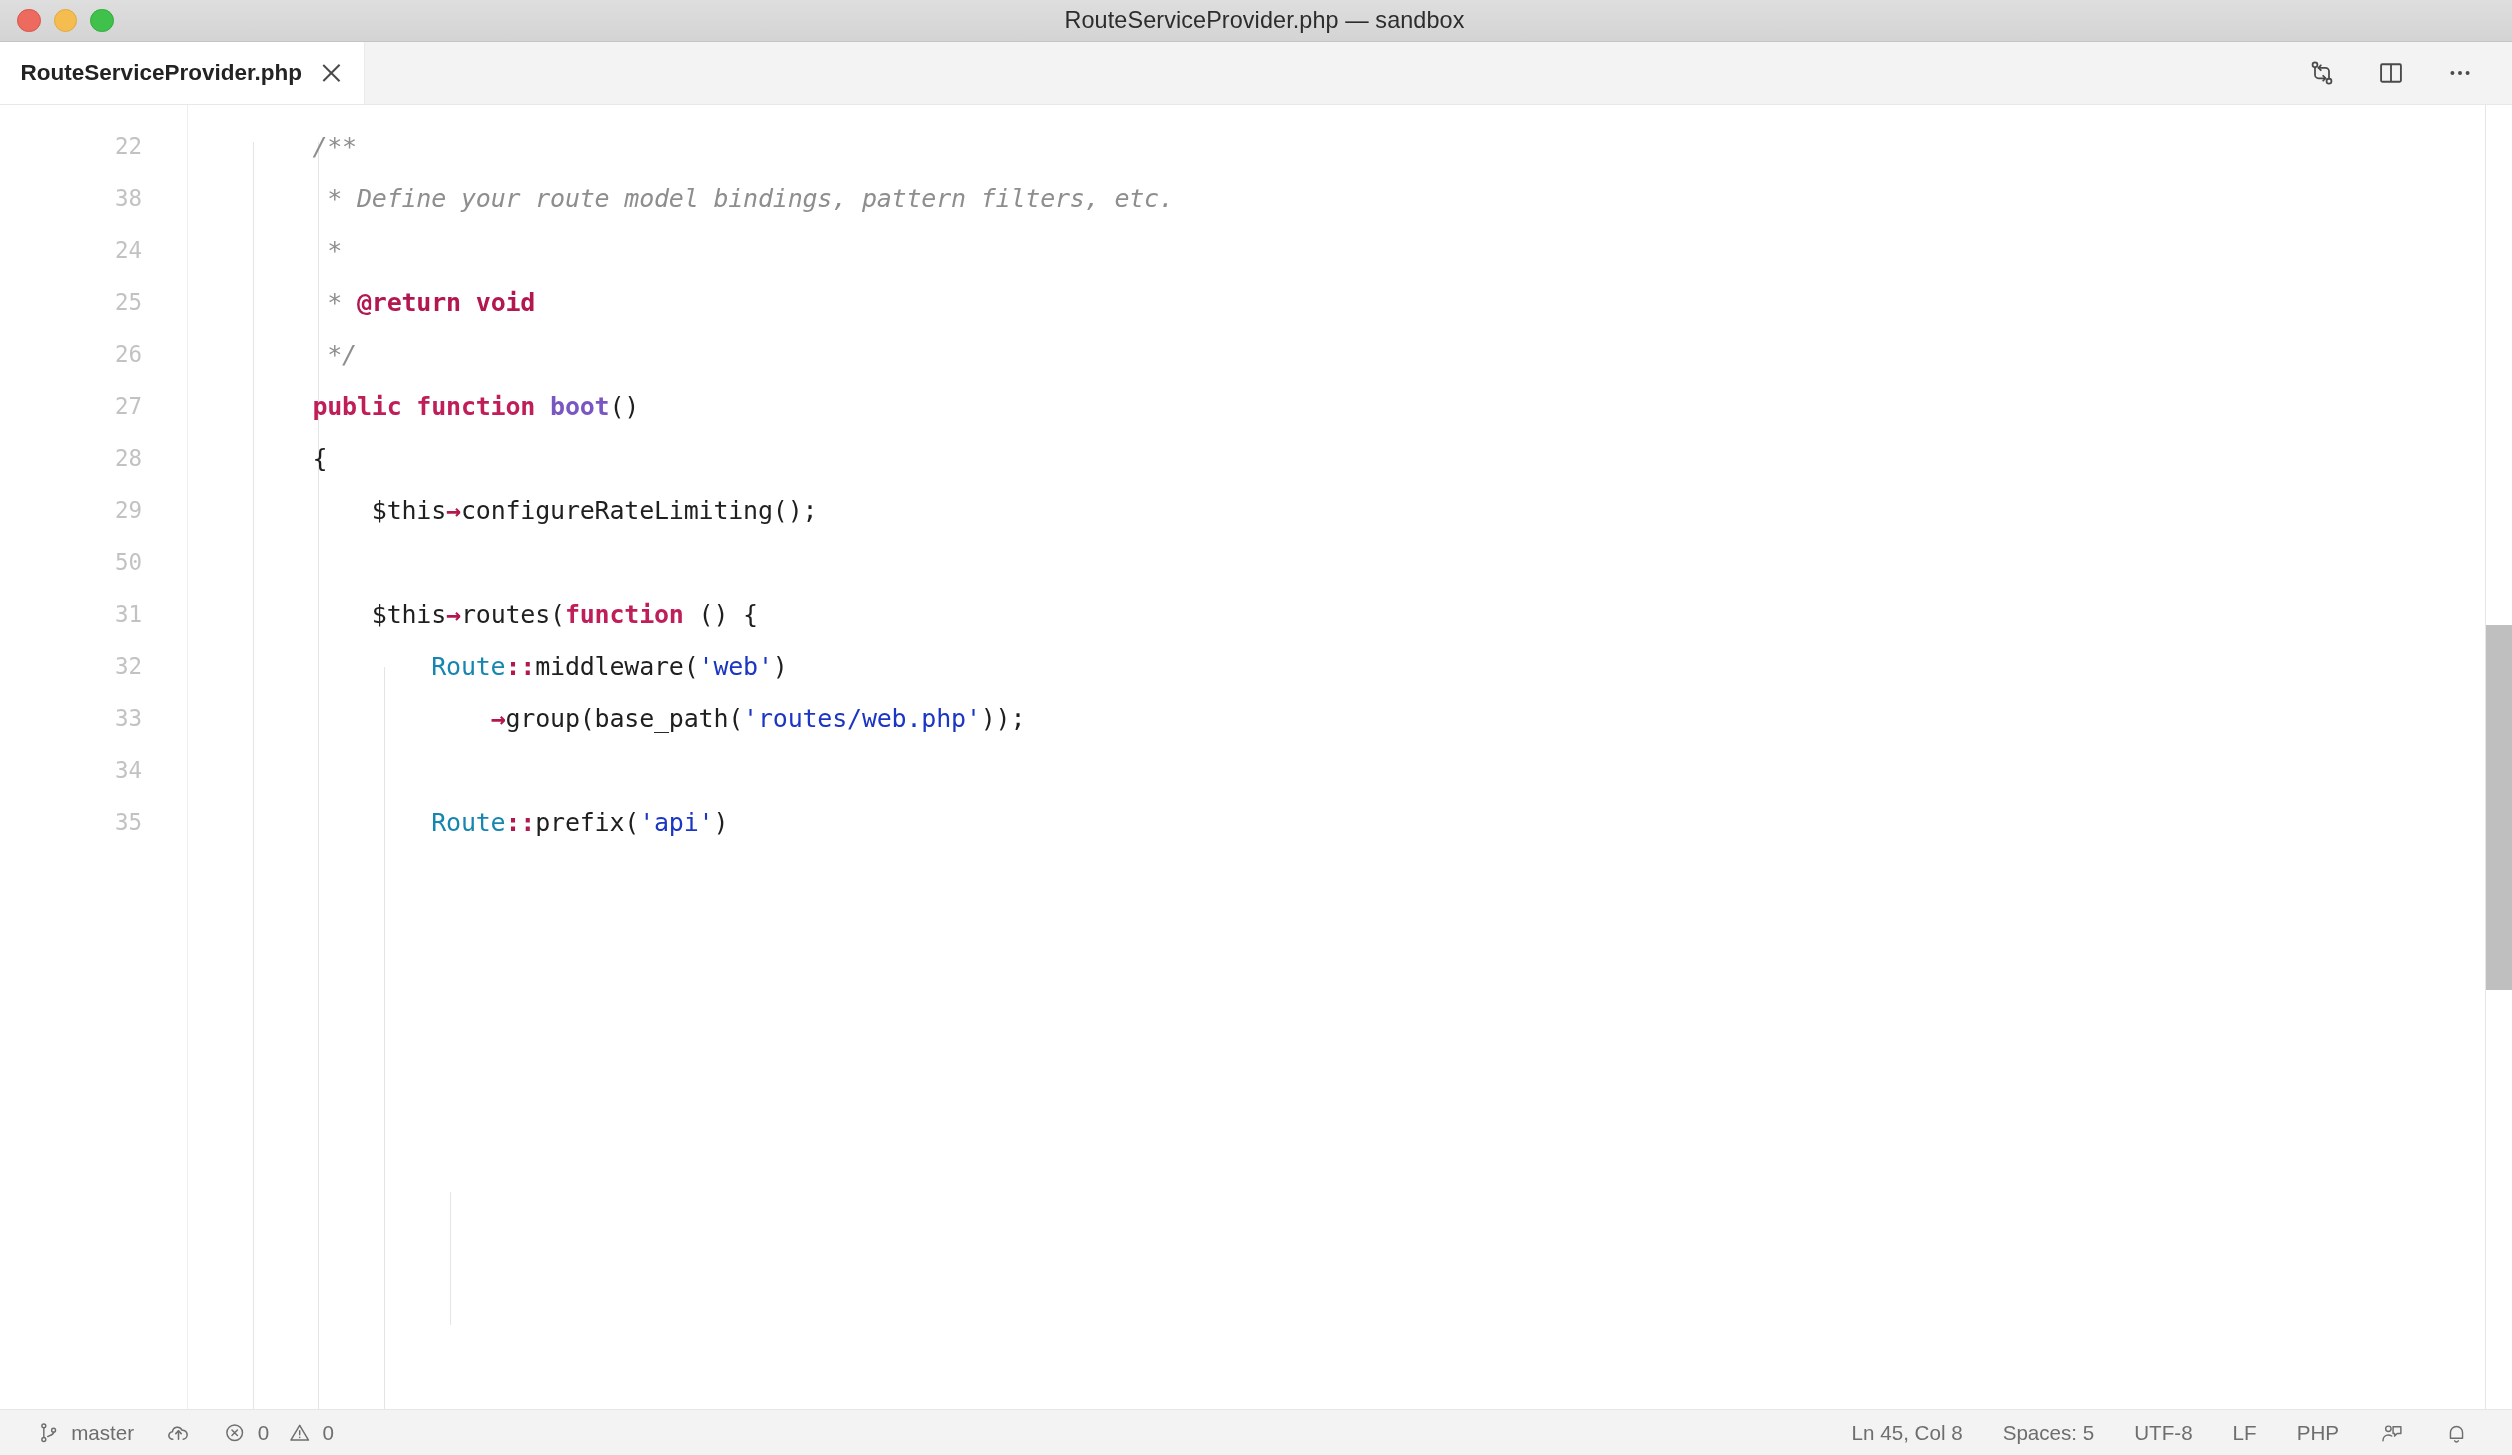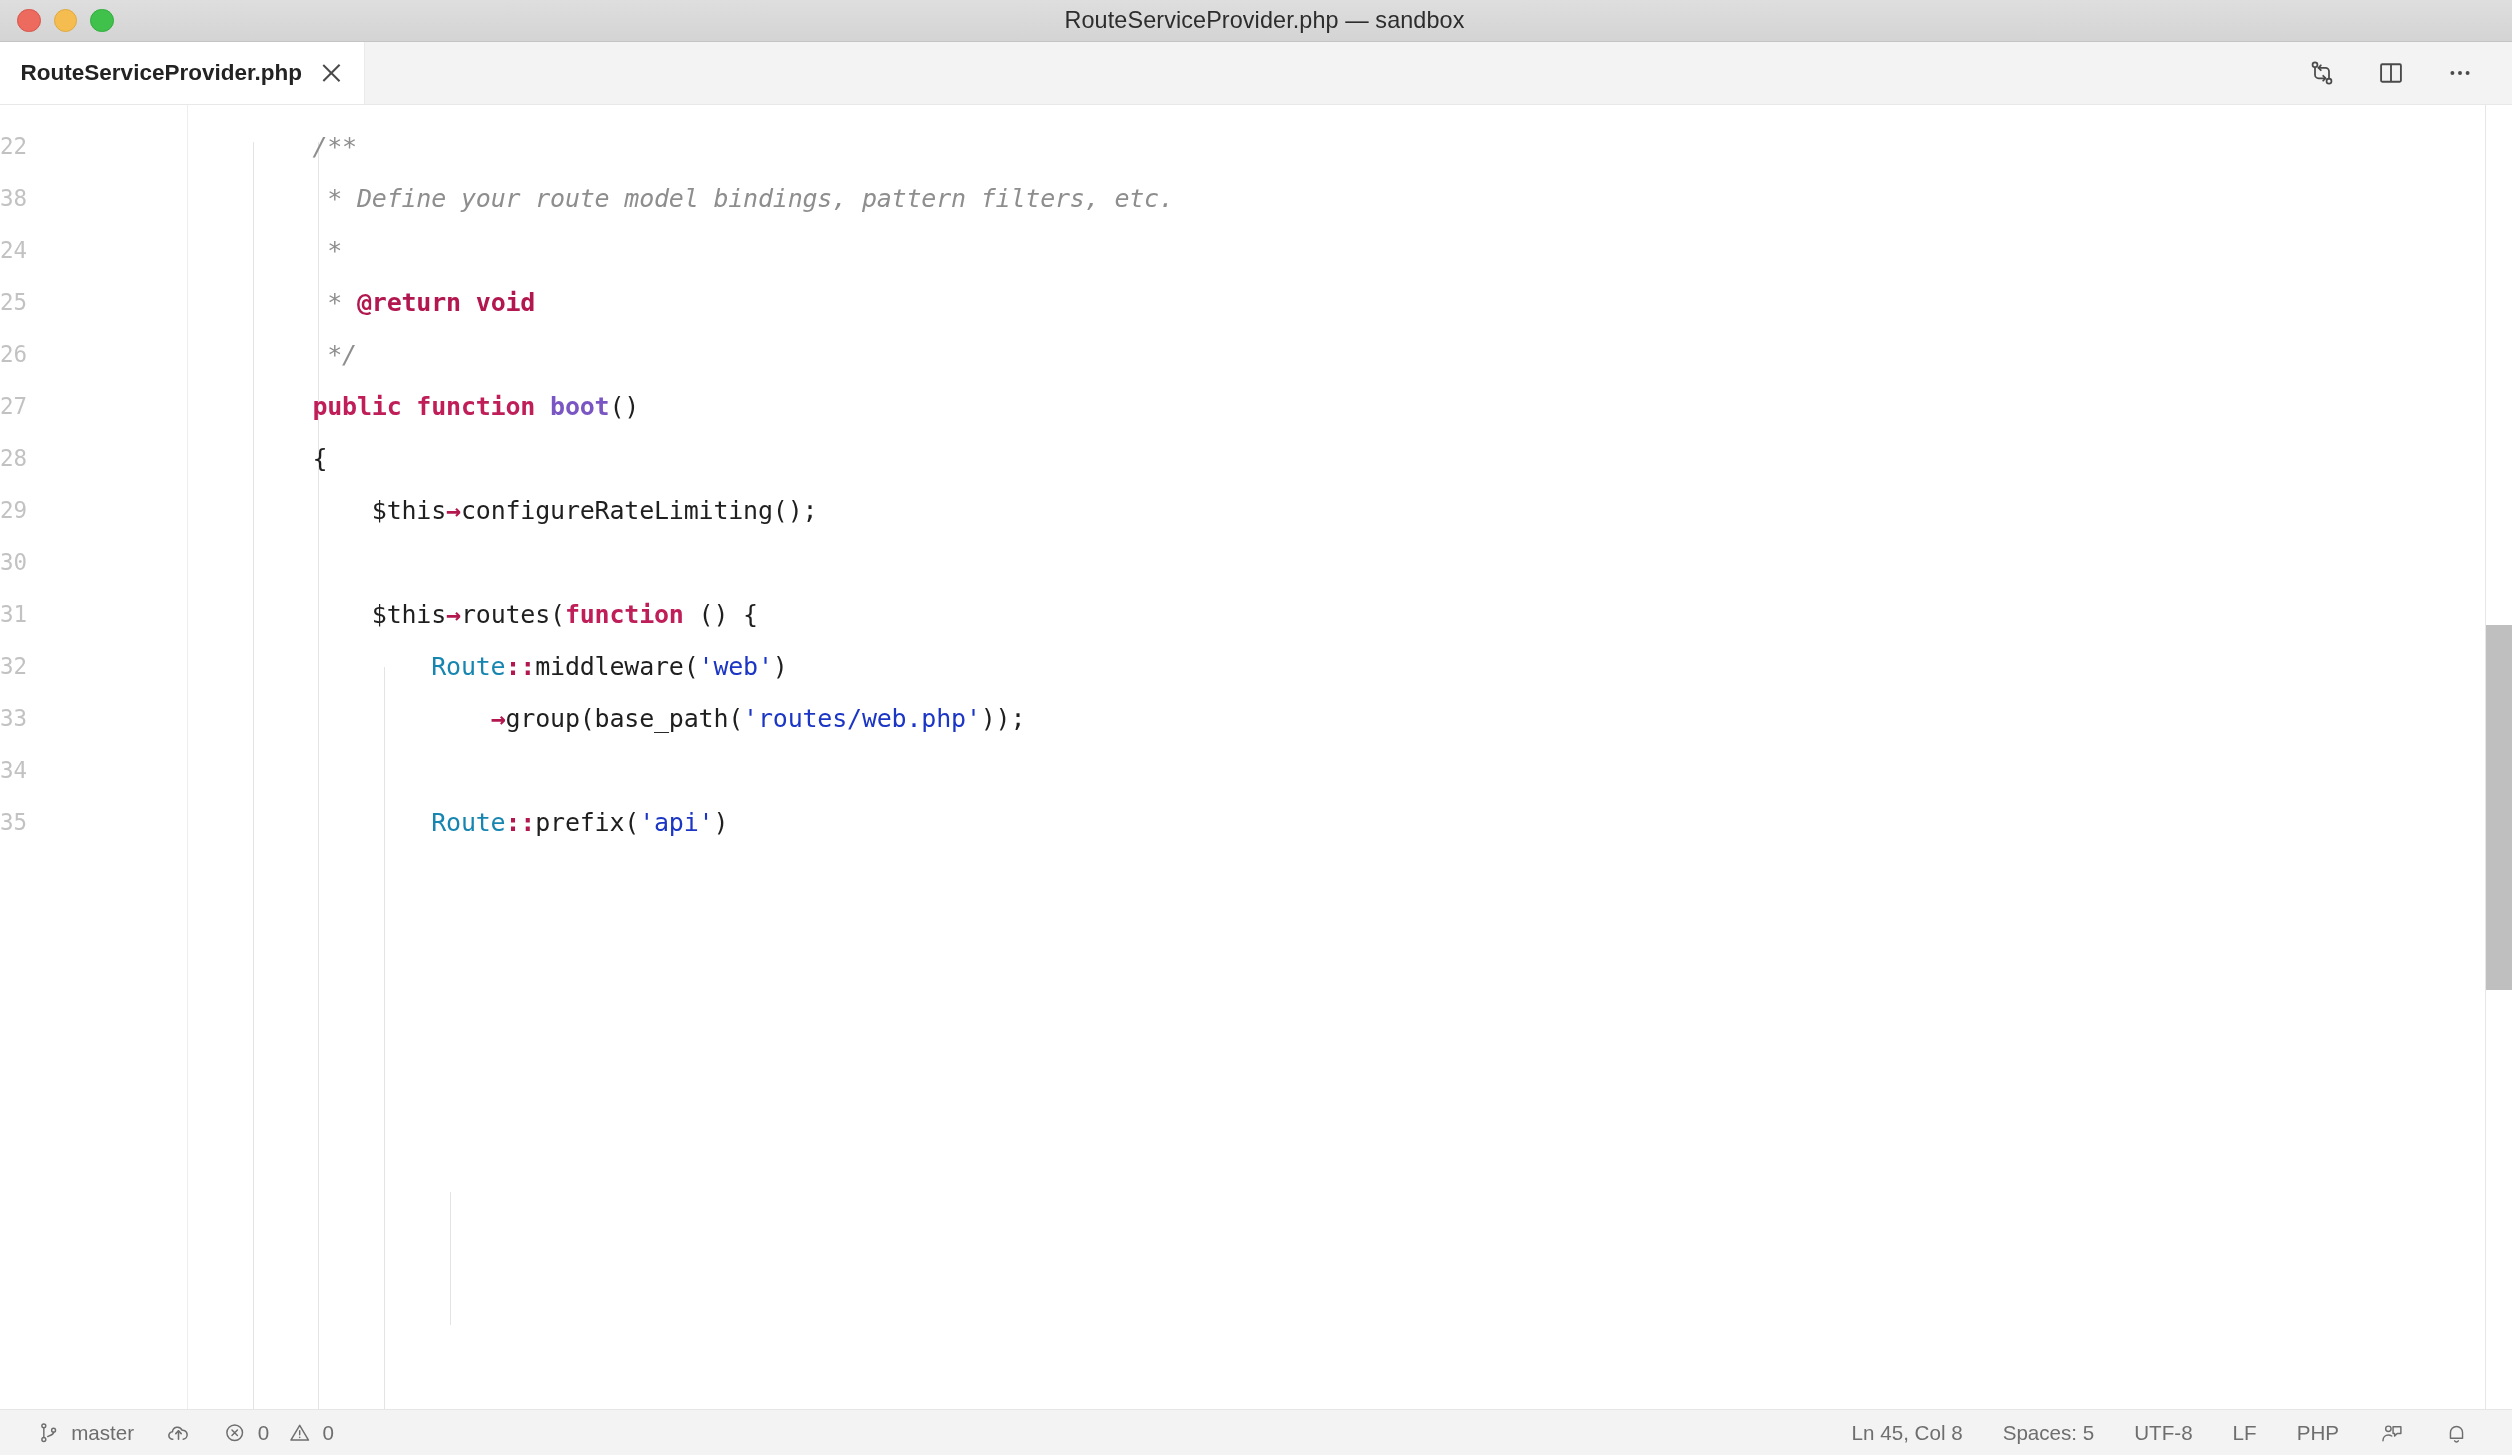--- a/index.html
+++ b/index.html
@@ -137,21 +137,21 @@
   }
   .line {
     position: relative;
     height: 52px;
     display: flex;
     align-items: center;
   }
   .lineno {
     width: 142px;
     flex: 0 0 142px;
-    text-align: left;
+    text-align: right;
     padding-right: 0px;
     font-family: "DejaVu Sans Mono", monospace;
     font-size: 22.5px;
     color: #c2c2c2;
     user-select: none;
   }
   .gutter-pad { width: 111px; flex: 0 0 111px; }
   .code {
     flex: 1 1 auto;
     font-family: "DejaVu Sans Mono", monospace;
@@ -335,21 +335,21 @@
           <div class="lineno">28</div>
           <div class="gutter-pad"></div>
           <div class="code"><span class="t-plain">    {</span></div>
         </div>
         <div class="line">
           <div class="lineno">29</div>
           <div class="gutter-pad"></div>
           <div class="code"><span class="t-plain">        $this</span><span class="t-arrow">→</span><span class="t-plain">configureRateLimiting();</span></div>
         </div>
         <div class="line">
-          <div class="lineno">30</div>
+          <div class="lineno">50</div>
           <div class="gutter-pad"></div>
           <div class="code"></div>
         </div>
         <div class="line">
           <div class="lineno">31</div>
           <div class="gutter-pad"></div>
           <div class="code"><span class="t-plain">        $this</span><span class="t-arrow">→</span><span class="t-plain">routes(</span><span class="t-kw">function</span><span class="t-plain"> () {</span></div>
         </div>
         <div class="line">
           <div class="lineno">32</div>

